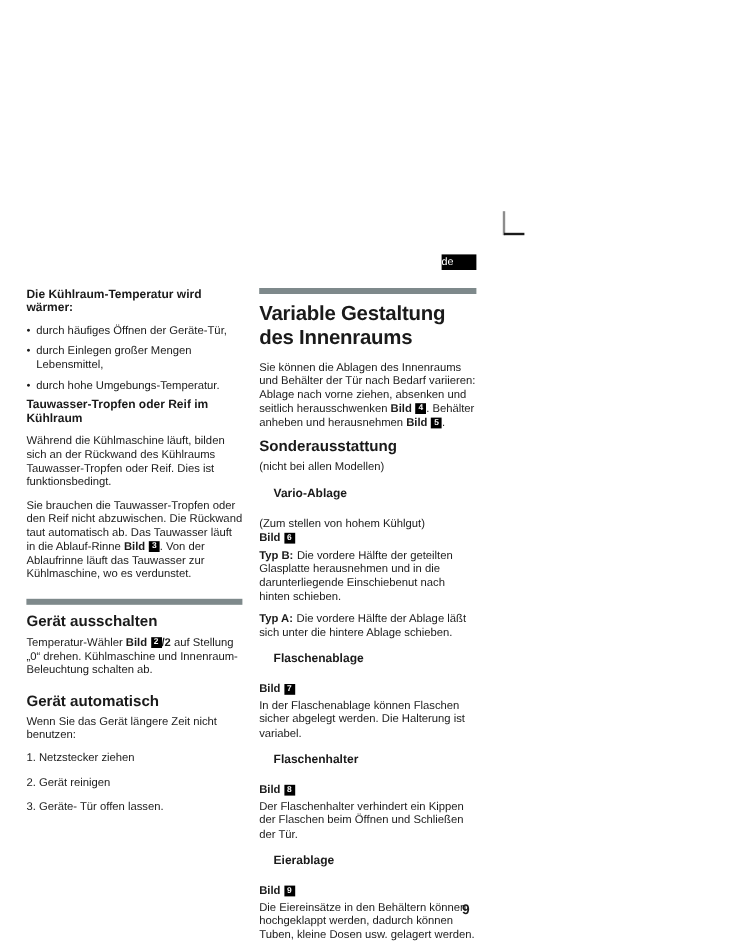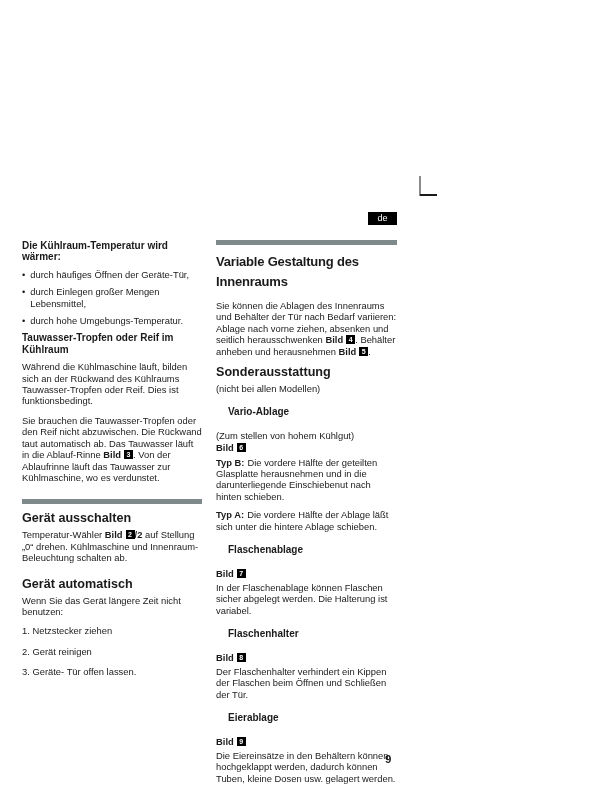--- a/index.html
+++ b/index.html
@@ -17,31 +17,31 @@
   
   .crop-mark { position: absolute; left: 419px; top: 176px; width: 18px; height: 20px; }
   .crop-mark .v { position: absolute; left: 0; top: 0; width: 2px; height: 20px; background: #8d8d8d; }
   .crop-mark .h { position: absolute; left: 1px; bottom: 0; width: 17px; height: 2px; background: #1a1a1a; }
 
   
   .lang-badge {
     position: absolute; left: 368px; top: 212px;
     width: 29px; height: 13px;
     background: #000000; color: #ffffff;
-    font-size: 9px; line-height: 13px; text-align: center;
+    font-size: 9px; line-height: 13px; text-align: left;
   }
 
   .col { position: absolute; font-size: 9.4px; line-height: 11.4px; }
   .col-left  { left: 22px;  top: 240px; width: 180px; }
   .col-right { left: 216px; top: 240px; width: 181px; }
 
   .divider { height: 5px; background: #7e898b; margin: 0 0 7px 0; }
   .col-left .divider { margin-top: 16px; }
 
-  h1 { font-size: 13px; line-height: 19.5px; font-weight: bold; margin: 0 0 9px 0; letter-spacing: -0.2px; }
+  h1 { font-size: 17px; line-height: 19.5px; font-weight: bold; margin: 0 0 9px 0; letter-spacing: -0.2px; }
   h2 { font-size: 12.6px; line-height: 14px; font-weight: bold; margin: 0 0 4px 0; }
   h3 { font-size: 10px; line-height: 11.4px; font-weight: bold; margin: 0 0 6px 0; }
   p  { margin: 0 0 8px 0; }
 
   .bullets { list-style: none; margin: 0 0 2px 0; padding: 0; }
   .bullets li { display: flex; gap: 5px; margin: 0 0 6px 0; }
   .bullets .dot { flex: 0 0 auto; }
 
   .bild-box {
     display: inline-block;

